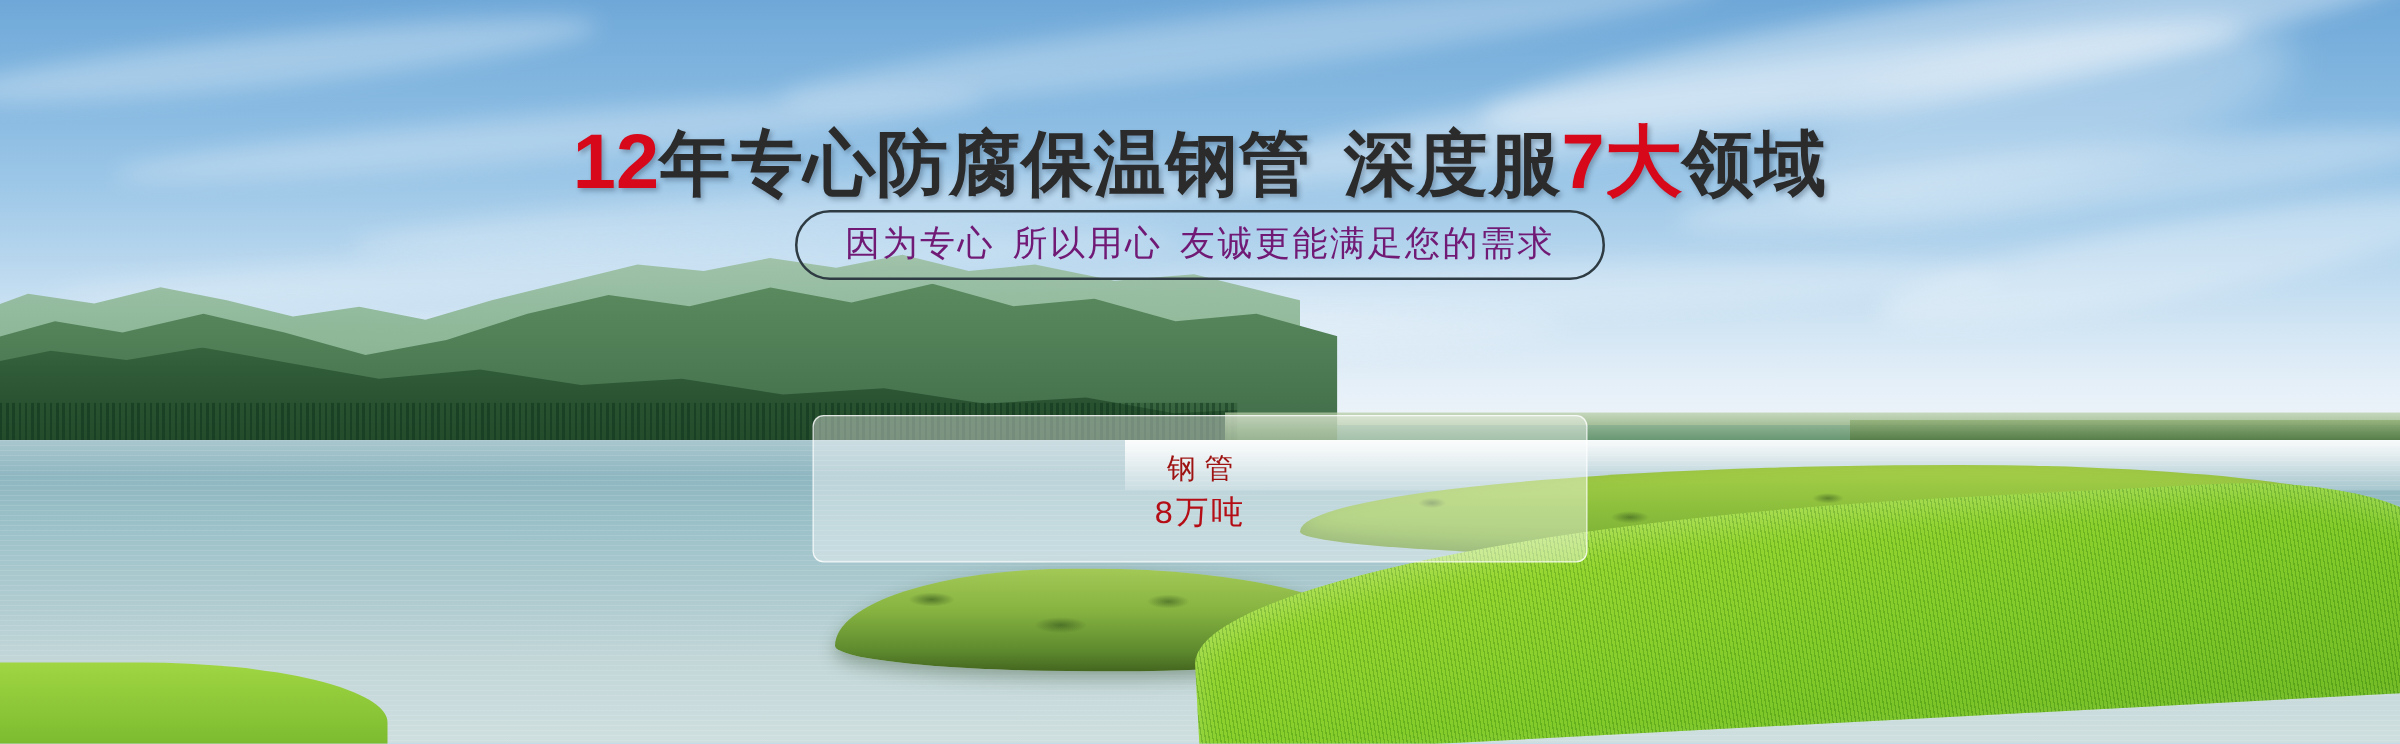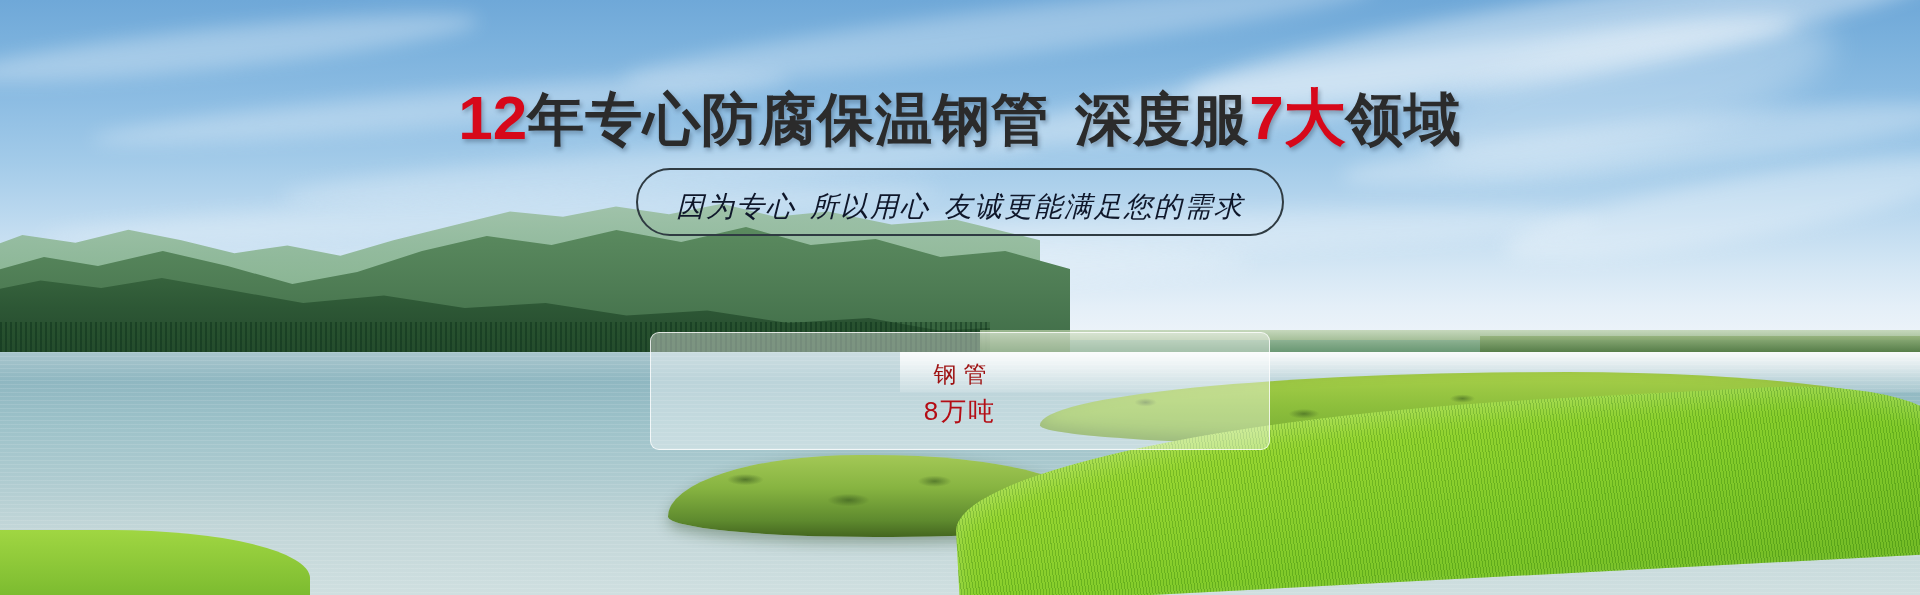--- a/index.html
+++ b/index.html
@@ -258,21 +258,21 @@
     width: 1920px; height: 595px;
   }
 
   
   .headline {
     position: absolute;
     left: 0; top: 86px;
     width: 1920px;
     text-align: center;
     font-size: 57px;
-    line-height: 64px;
+    line-height: 88px;
     font-weight: 700;
     letter-spacing: 1px;
     color: #2b2b2b;
     white-space: nowrap;
     text-shadow: 2px 3px 4px rgba(30,50,70,0.33);
   }
   .headline .hl-red {
     color: #d7081a;
     font-size: 62px;
     letter-spacing: 0;
@@ -283,28 +283,27 @@
   .pill-wrap {
     position: absolute;
     left: 0; top: 168px;
     width: 1920px;
     text-align: center;
   }
   .pill {
     display: inline-block;
     border: 2px solid #2f3b42;
     border-radius: 36px;
-    padding: 20px 38px 10px;
+    padding: 8px 38px 10px;
     font-size: 28px;
     line-height: 34px;
-    color: #0f172a;
+    color: #701a75;
     letter-spacing: 2px;
     white-space: nowrap;
     background: transparent;
-    font-style: italic;
   }
   .pill .sp { display: inline-block; width: 14px; }
 
   
   .cards {
     position: absolute;
     left: 650px; top: 332px;
     width: 620px;
     height: 118px;
     display: flex;
@@ -331,20 +330,21 @@
     font-weight: 400;
   }
   .card-value {
     margin-top: 6px;
     font-size: 26px;
     line-height: 32px;
     color: #b40d15;
     letter-spacing: 2px;
     font-weight: 400;
     white-space: nowrap;
+    font-family: Liberation Mono, monospace;
   }
   .card-value sup {
     font-size: 15px;
     vertical-align: super;
     letter-spacing: 0;
   }
 </style>
 </head>
 <body>
 

